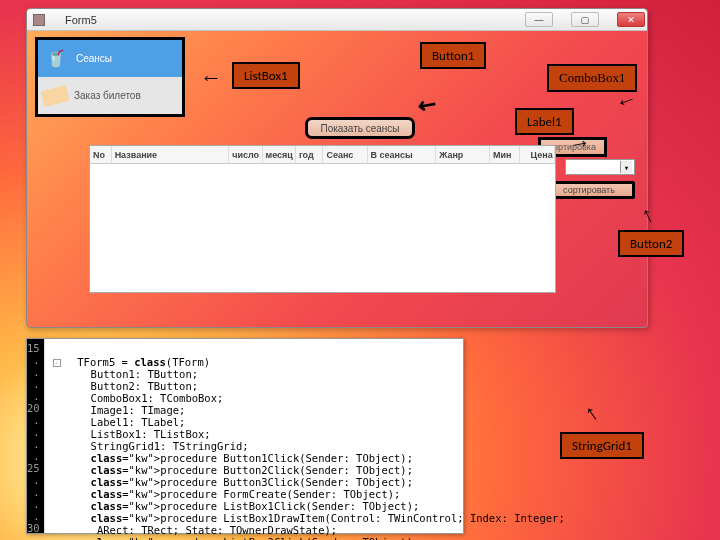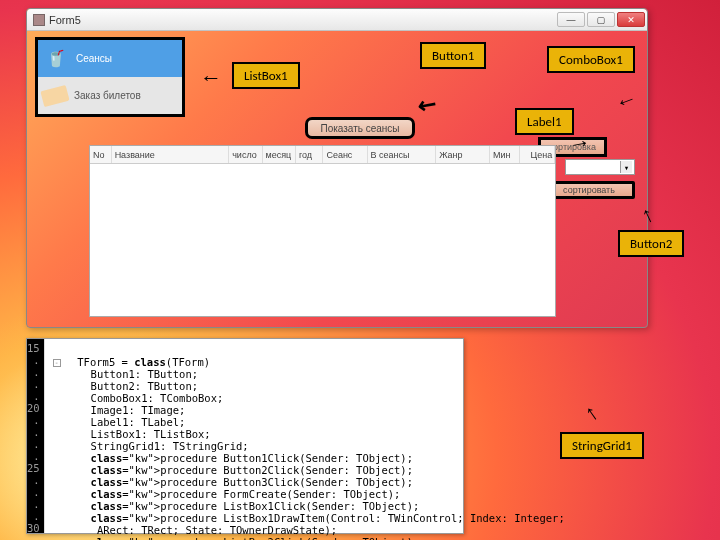--- a/index.html
+++ b/index.html
@@ -25,20 +25,21 @@
     box-shadow: 2px 2px 6px rgba(0,0,0,0.25);
   }
   .titlebar {
     height:22px;
     background: linear-gradient(to bottom, #fdfdfd, #e7e7e7);
     border-bottom:1px solid #c2c2c2;
     display:flex; align-items:center;
     border-radius:4px 4px 0 0;
     font-size:11px; color:#333;
     padding-left:6px;
+    gap:16px;
   }
   .titlebar .spacer { flex:1; }
   .winbtn { width:28px; height:15px; margin-right:2px; border:1px solid #bbb;
     border-radius:2px; display:flex; align-items:center; justify-content:center;
     font-size:9px; }
   .winbtn.min { background:linear-gradient(#fafafa,#e8e8e8); }
   .winbtn.max { background:linear-gradient(#fafafa,#e8e8e8); }
   .winbtn.close { background:linear-gradient(#f08080,#d93b3b); color:#fff; border-color:#b33; }
   
   .listwrap {
@@ -84,29 +85,29 @@
     position:absolute; right:12px; top:172px;
     width:92px; height:18px;
     background:linear-gradient(#f2c3b0,#e8a98d);
     border:3px solid #000; border-radius:2px;
     font-size:9px; color:#444;
     display:flex; align-items:center; justify-content:center;
   }
   
   .gridwrap {
     position:absolute; left:62px; top:136px;
-    width:467px; height:172px;
-    background:#fff; border:1px solid #aaa;
+    width:467px; height:148px;
+    background:#fff; border:1px solid #aaa;font-weight:bold;
   }
   .gridhead { display:flex; height:18px; border-bottom:1px solid #ccc;
     font-size:9px; color:#444; background:#f6f6f6;}
   .gh { border-right:1px solid #ddd; display:flex; align-items:center; padding-left:3px;}
   
   .anno {
-    position:absolute; background:#eab308; border:2px solid #000;
+    position:absolute; background:#c2410c; border:2px solid #000;
     font-size:13px; padding:4px 10px; font-family:Calibri, Arial, sans-serif;
   }
   .arrow {
     position:absolute; color:#000; font-size:22px; font-weight:bold;
     transform-origin:center;
   }
   
   .codebox {
     position:absolute; left:26px; top:338px;
     width:438px; height:196px;
@@ -173,21 +174,21 @@
       </div>
   </div>
 </div>
 
 <div class="anno" style="left:232px; top:62px;">ListBox1</div>
 <div class="arrow" style="left:200px; top:62px;">←</div>
 
 <div class="anno" style="left:420px; top:42px;">Button1</div>
 <div class="arrow" style="left:418px; top:92px; transform:rotate(35deg);">↙</div>
 
-<div class="anno" style="left:547px; top:46px;">ComboBox1</div>
+<div class="anno" style="left:547px; top:64px;font-family:Liberation Serif, serif;">ComboBox1</div>
 <div class="arrow" style="left:622px; top:88px; transform:rotate(70deg);">↓</div>
 
 <div class="anno" style="left:515px; top:108px;">Label1</div>
 <div class="arrow" style="left:568px; top:128px; transform:rotate(-10deg);">→</div>
 
 <div class="anno" style="left:618px; top:230px;">Button2</div>
 <div class="arrow" style="left:642px; top:202px; transform:rotate(-25deg);">↑</div>
 
 <div class="anno" style="left:560px; top:432px;">StringGrid1</div>
 <div class="arrow" style="left:586px; top:400px; transform:rotate(-35deg);">↑</div>

